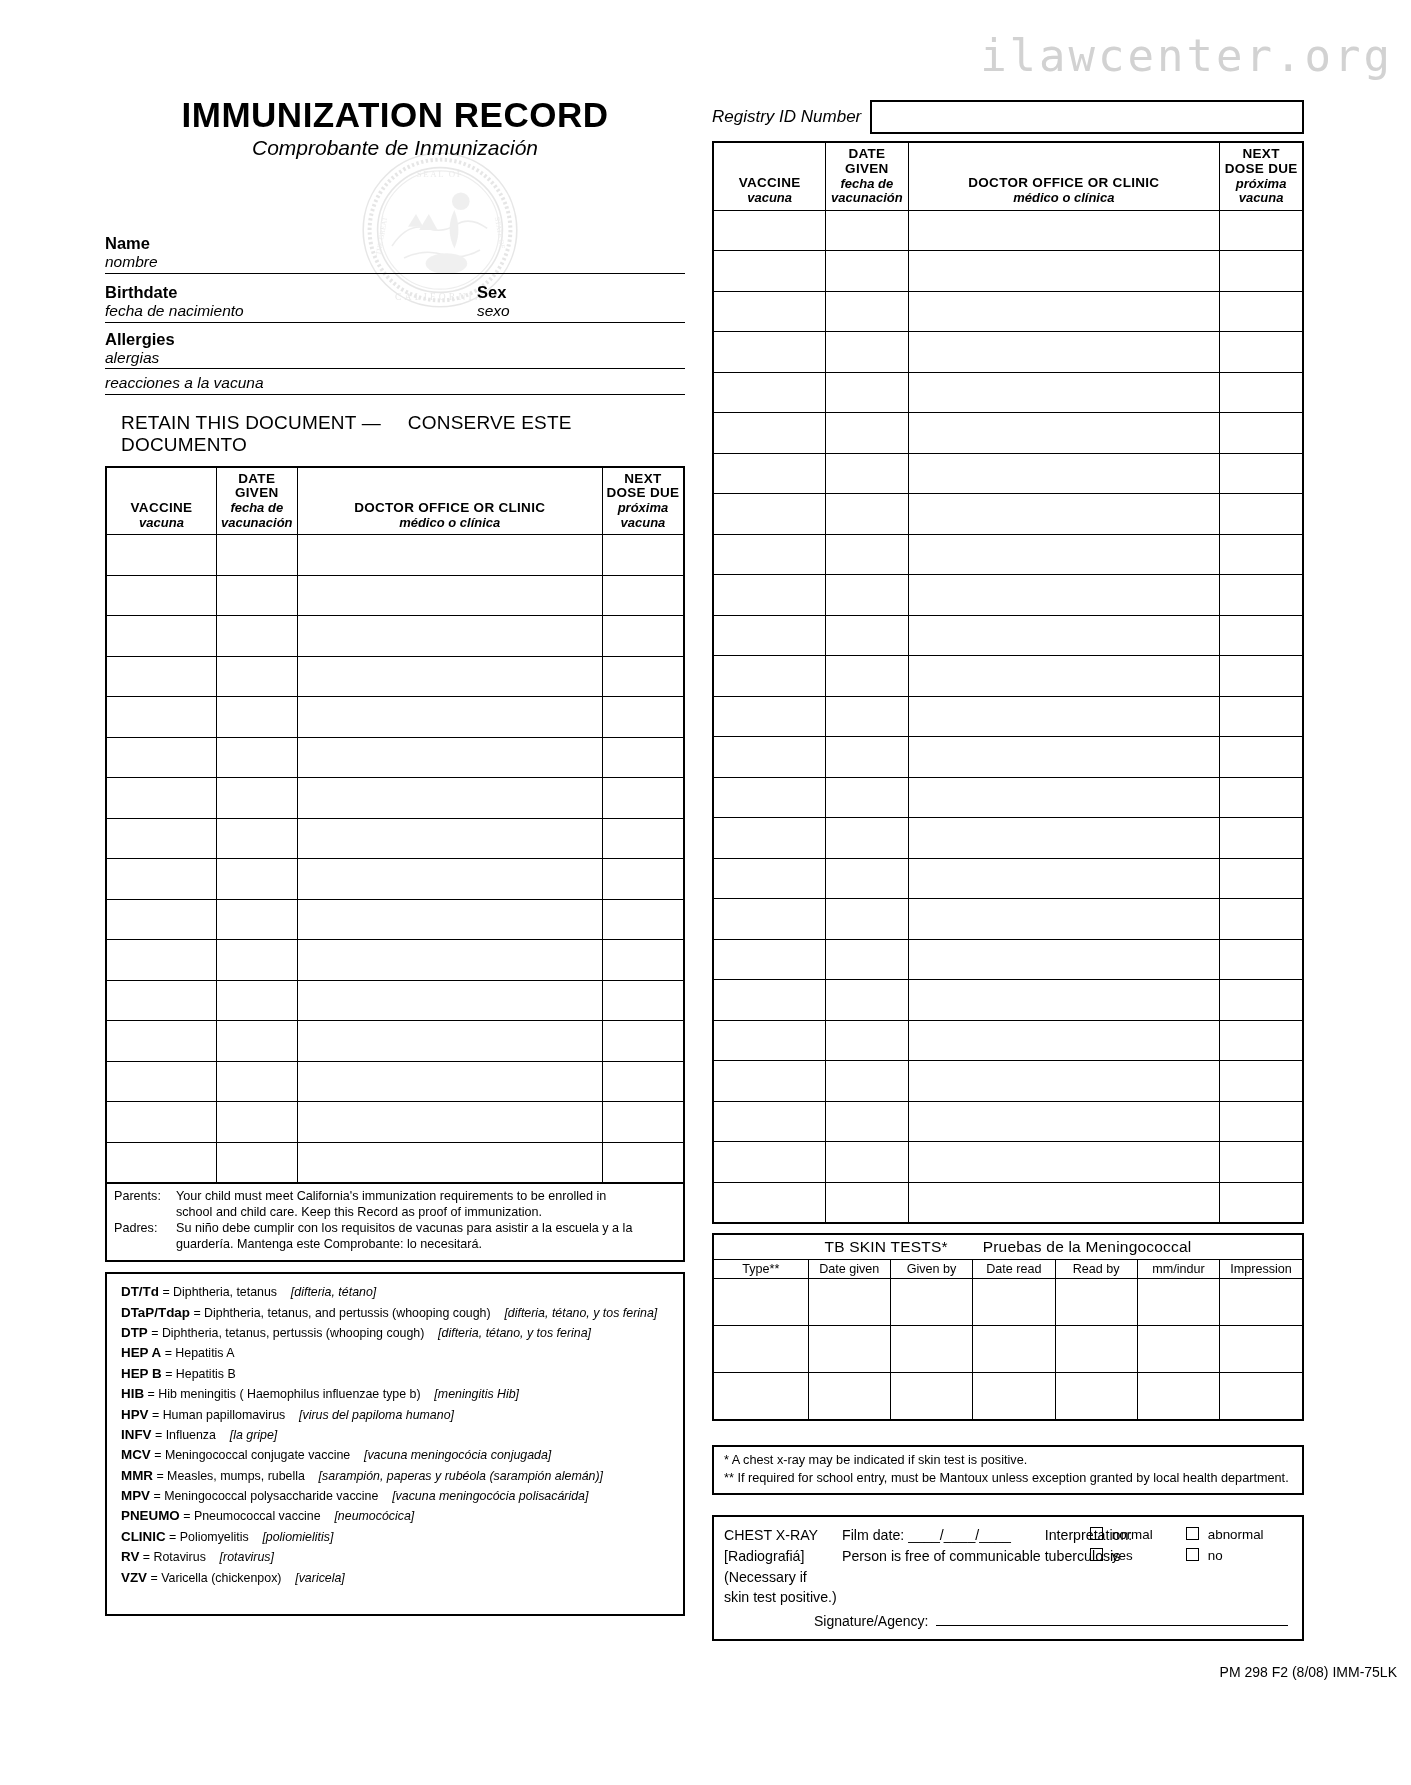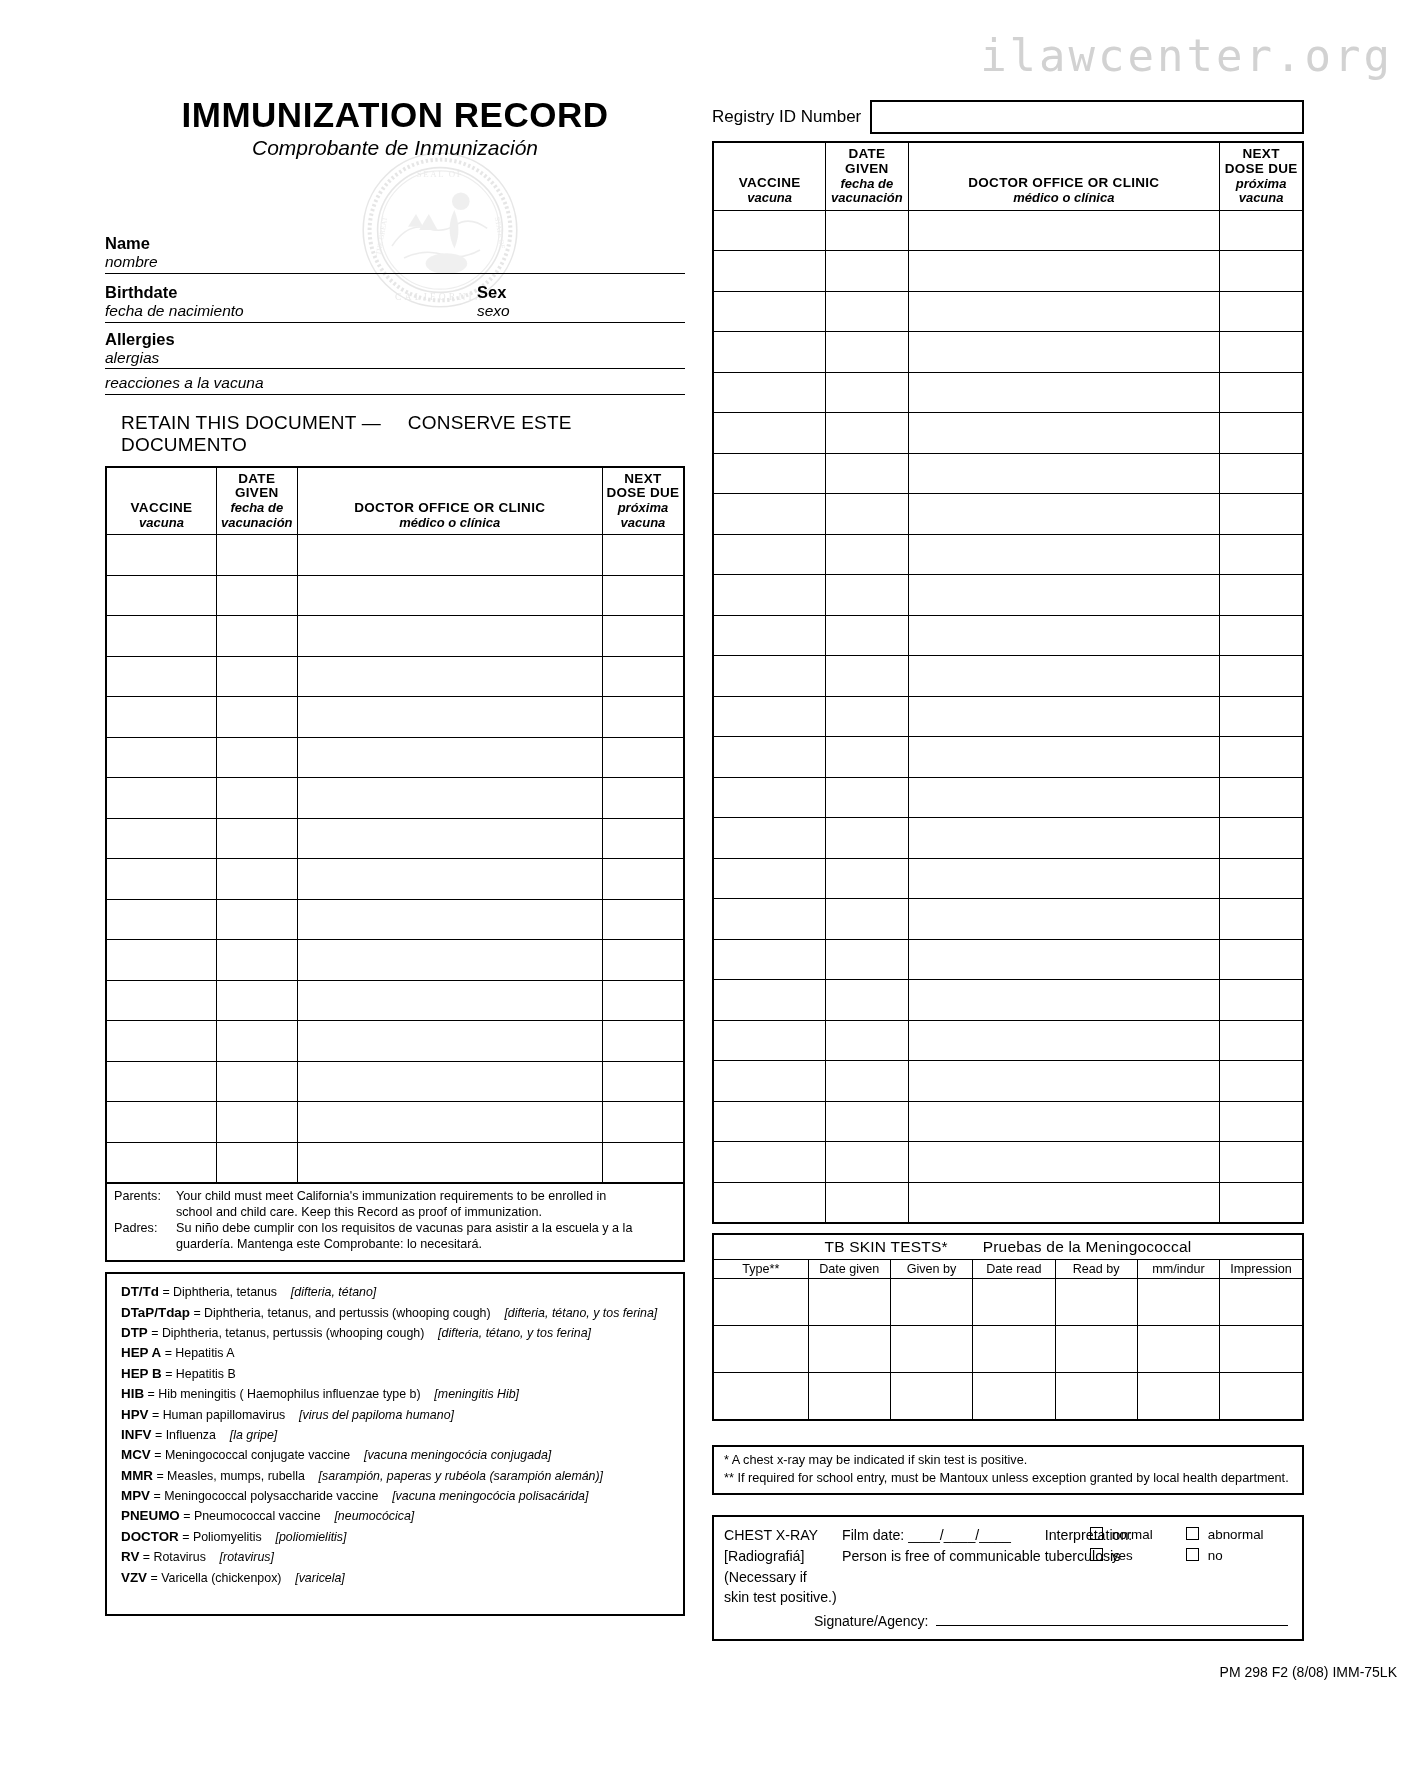--- a/index.html
+++ b/index.html
@@ -165,20 +165,21 @@
   .right-col {
     position: absolute;
     left: 712px;
     top: 100px;
     width: 592px;
   }
   .reg-row {
     display: flex;
     align-items: center;
     margin-bottom: 7px;
+    font-style: italic;
   }
   .reg-lbl {
     font-size: 17px;
     white-space: nowrap;
     padding-right: 9px;
   }
   .reg-input {
     flex: 1;
     height: 30px;
     border: 2px solid #000;
@@ -507,21 +508,21 @@
         <div><b>DTP</b><span> = Diphtheria, tetanus, pertussis (whooping cough)</span><i>&nbsp;&nbsp;&nbsp;&nbsp;[difteria, tétano, y tos ferina]</i></div>
         <div><b>HEP A</b><span> = Hepatitis A</span></div>
         <div><b>HEP B</b><span> = Hepatitis B</span></div>
         <div><b>HIB</b><span> = Hib meningitis (   Haemophilus influenzae    type b)</span><i>&nbsp;&nbsp;&nbsp;&nbsp;[meningitis Hib]</i></div>
         <div><b>HPV</b><span> = Human papillomavirus</span><i>&nbsp;&nbsp;&nbsp;&nbsp;[virus del papiloma humano]</i></div>
         <div><b>INFV</b><span> = Influenza</span><i>&nbsp;&nbsp;&nbsp;&nbsp;[la gripe]</i></div>
         <div><b>MCV</b><span> = Meningococcal conjugate vaccine</span><i>&nbsp;&nbsp;&nbsp;&nbsp;[vacuna meningocócia conjugada]</i></div>
         <div><b>MMR</b><span> = Measles, mumps, rubella</span><i>&nbsp;&nbsp;&nbsp;&nbsp;[sarampión, paperas y rubéola (sarampión alemán)]</i></div>
         <div><b>MPV</b><span> = Meningococcal polysaccharide vaccine</span><i>&nbsp;&nbsp;&nbsp;&nbsp;[vacuna meningocócia polisacárida]</i></div>
         <div><b>PNEUMO</b><span> = Pneumococcal vaccine</span><i>&nbsp;&nbsp;&nbsp;&nbsp;[neumocócica]</i></div>
-        <div><b>DOCTOR</b><span> = Poliomyelitis</span><i>&nbsp;&nbsp;&nbsp;&nbsp;[poliomielitis]</i></div>
+        <div><b>CLINIC</b><span> = Poliomyelitis</span><i>&nbsp;&nbsp;&nbsp;&nbsp;[poliomielitis]</i></div>
         <div><b>RV</b><span> =  Rotavirus</span><i>&nbsp;&nbsp;&nbsp;&nbsp;[rotavirus]</i></div>
         <div><b>VZV</b><span> = Varicella (chickenpox)</span><i>&nbsp;&nbsp;&nbsp;&nbsp;[varicela]</i></div>
       </div>
   </div>
 
   <div class="right-col">
 
     <div class="reg-row">
       <div class="reg-lbl">Registry ID Number</div>
       <div class="reg-input"></div>

